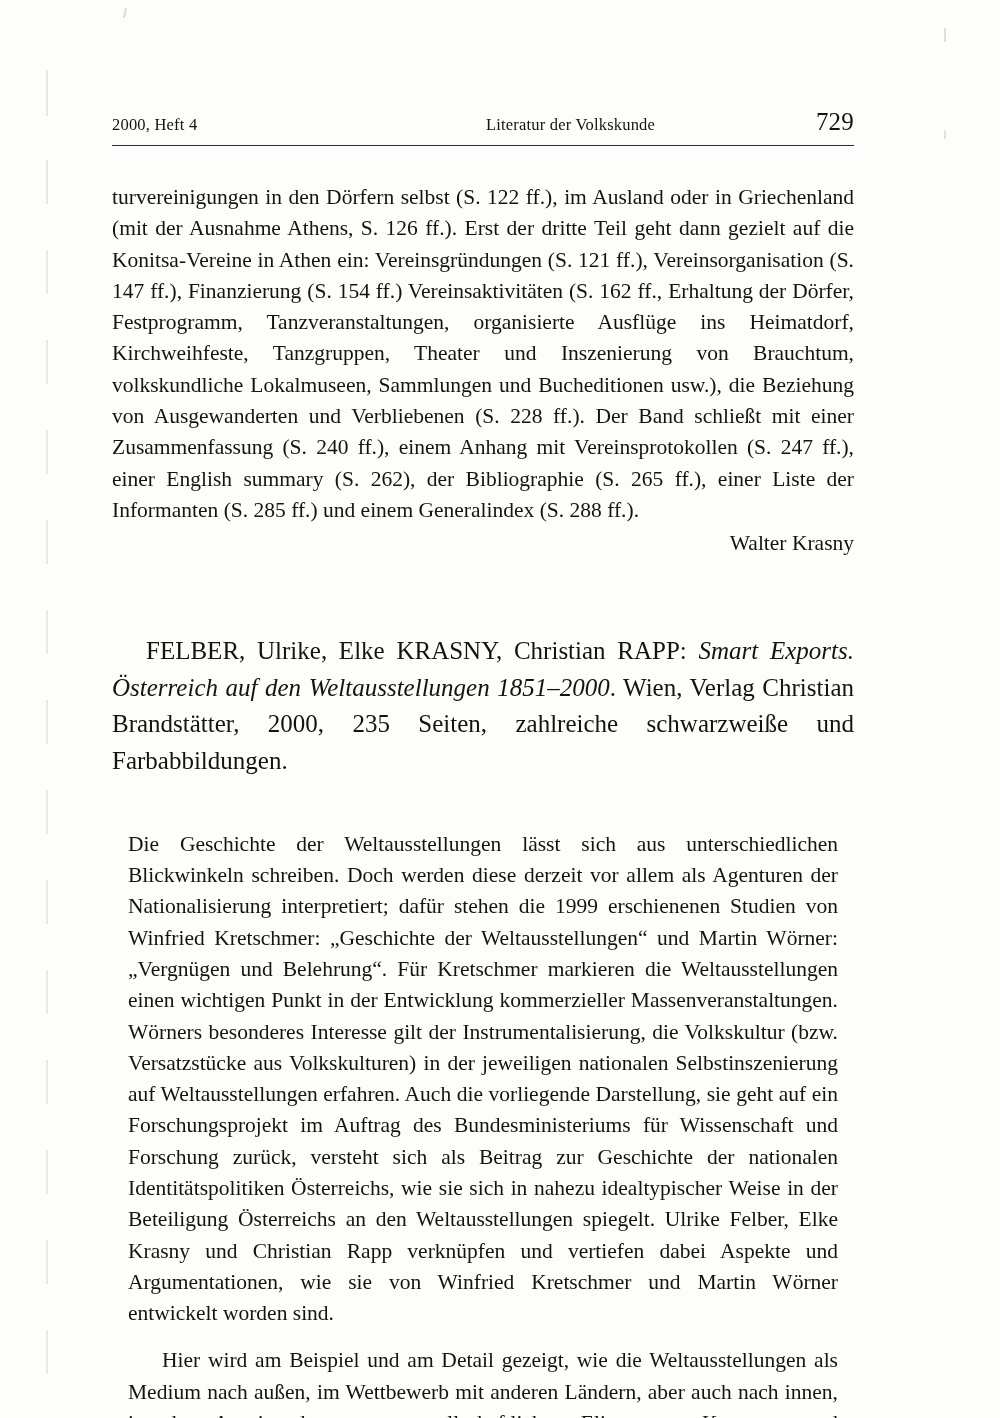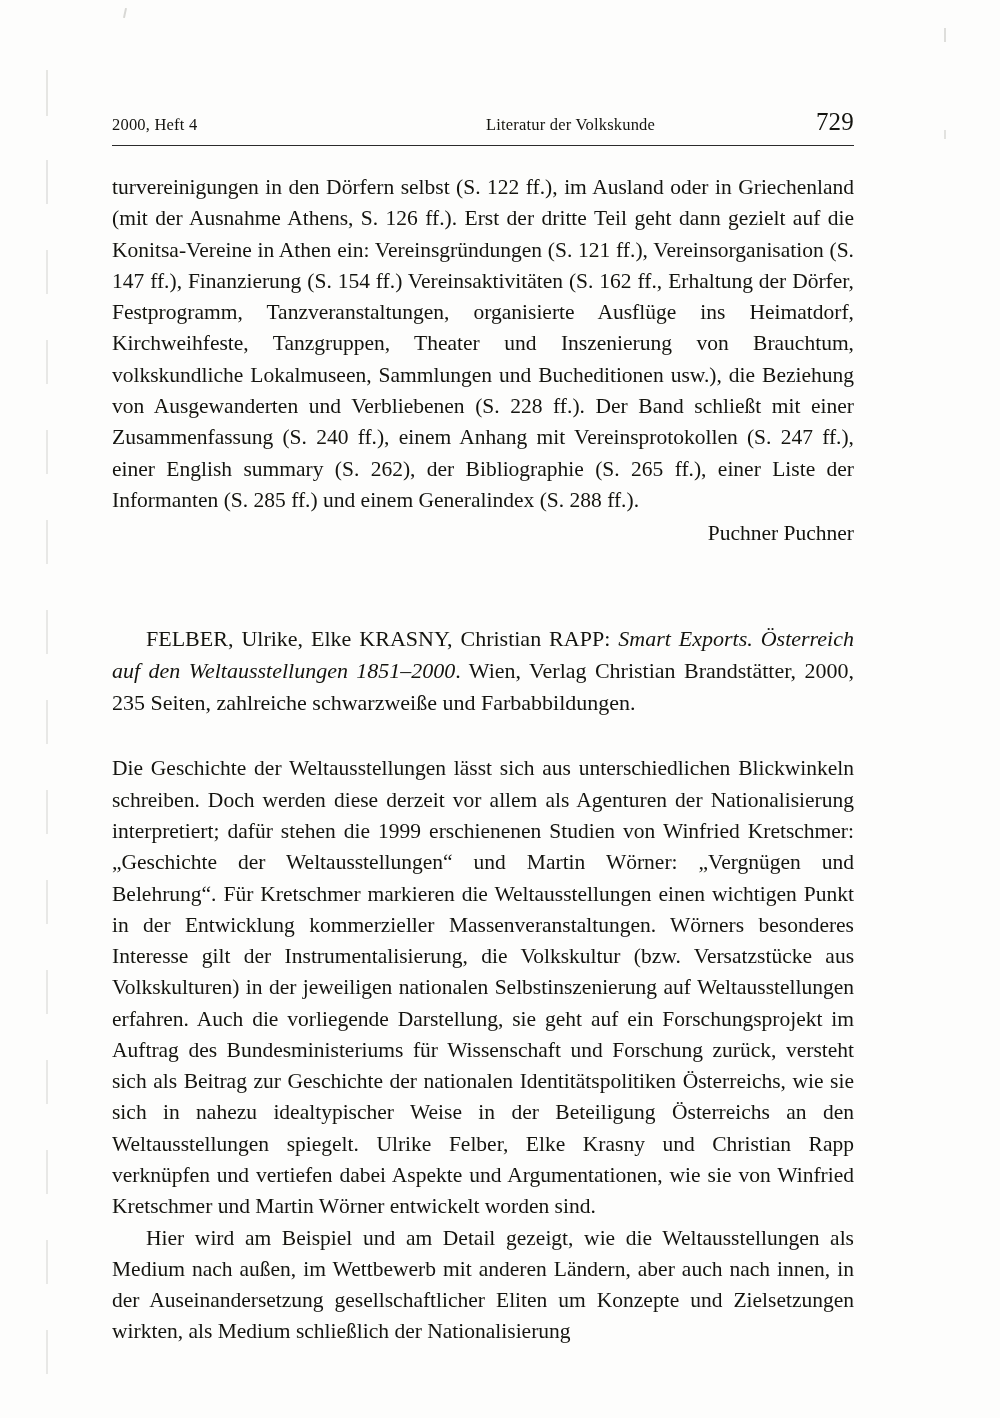--- a/index.html
+++ b/index.html
@@ -58,21 +58,21 @@
     font-family: "Liberation Serif", serif;
   }
 
   .rule {
     margin-top: 9px;
     border-top: 1.6px solid #2b2b2b;
     width: 742px;
   }
 
   .body-block {
-    margin-top: 26px;
+    margin-top: 36px;
     font-size: 21.5px;
     line-height: 1.455;
     text-align: justify;
     text-justify: inter-word;
     hyphens: none;
   }
 
   .body-block p {
     margin: 0;
   }
@@ -84,33 +84,33 @@
   .signature {
     margin-top: 2px;
     text-align: right;
     font-size: 21.5px;
   }
 
   .gap-large { height: 74px; }
   .gap-mid { height: 34px; }
 
   .ref-block {
-    font-size: 22px;
+    font-size: 25px;
     line-height: 1.455;
     text-align: justify;
     text-indent: 34px;
   }
   .ref-block i { font-style: italic; }
 
   .review-block {
     font-size: 21.5px;
     line-height: 1.455;
     text-align: justify;
   }
-  .review-block p { margin: 0; }
+  .review-block p { margin: 16px; }
 
   
   .content, .running-head { color: #14140f; }
 </style>
 </head>
 <body>
 
 <div class="page">
 
   <div class="scan-mark" style="left:124px; top:8px; width:2px; height:10px; transform:rotate(12deg); opacity:.55;"></div>
@@ -137,21 +137,21 @@
     <div class="running-head">
       <div class="rh-left">2000, Heft 4</div>
       <div class="rh-center">Literatur der Volkskunde</div>
       <div class="rh-right">729</div>
     </div>
 
     <div class="rule"></div>
 
     <div class="body-block">
       <p>turvereinigungen in den Dörfern selbst (S. 122 ff.), im Ausland oder in Griechenland (mit der Ausnahme Athens, S. 126 ff.). Erst der dritte Teil geht dann gezielt auf die Konitsa-Vereine in Athen ein: Vereinsgründungen (S. 121 ff.), Vereinsorganisation (S. 147 ff.), Finanzierung (S. 154 ff.) Vereinsaktivitäten (S. 162 ff., Erhaltung der Dörfer, Festprogramm, Tanzveranstaltungen, organisierte Ausflüge ins Heimatdorf, Kirchweihfeste, Tanzgruppen, Theater und Inszenierung von Brauchtum, volkskundliche Lokalmuseen, Sammlungen und Bucheditionen usw.), die Beziehung von Ausgewanderten und Verbliebenen (S. 228 ff.). Der Band schließt mit einer Zusammenfassung (S. 240 ff.), einem Anhang mit Vereinsprotokollen (S. 247 ff.), einer English summary (S. 262), der Bibliographie (S. 265 ff.), einer Liste der Informanten (S. 285 ff.) und einem Generalindex (S. 288 ff.).</p>
-      <div class="signature">Puchner Puchner</div>
+      <div class="signature">Walter Krasny</div>
     </div>
 
     <div class="gap-large"></div>
 
     <div class="ref-block">
       <span>FELBER, Ulrike, Elke KRASNY, Christian RAPP: </span><i>Smart Exports. Österreich auf den Weltausstellungen 1851–2000</i><span>. Wien, Verlag Christian Brandstätter, 2000, 235 Seiten, zahlreiche schwarzweiße und Farbabbildungen.</span>
     </div>
 
     <div class="gap-mid"></div>
 

